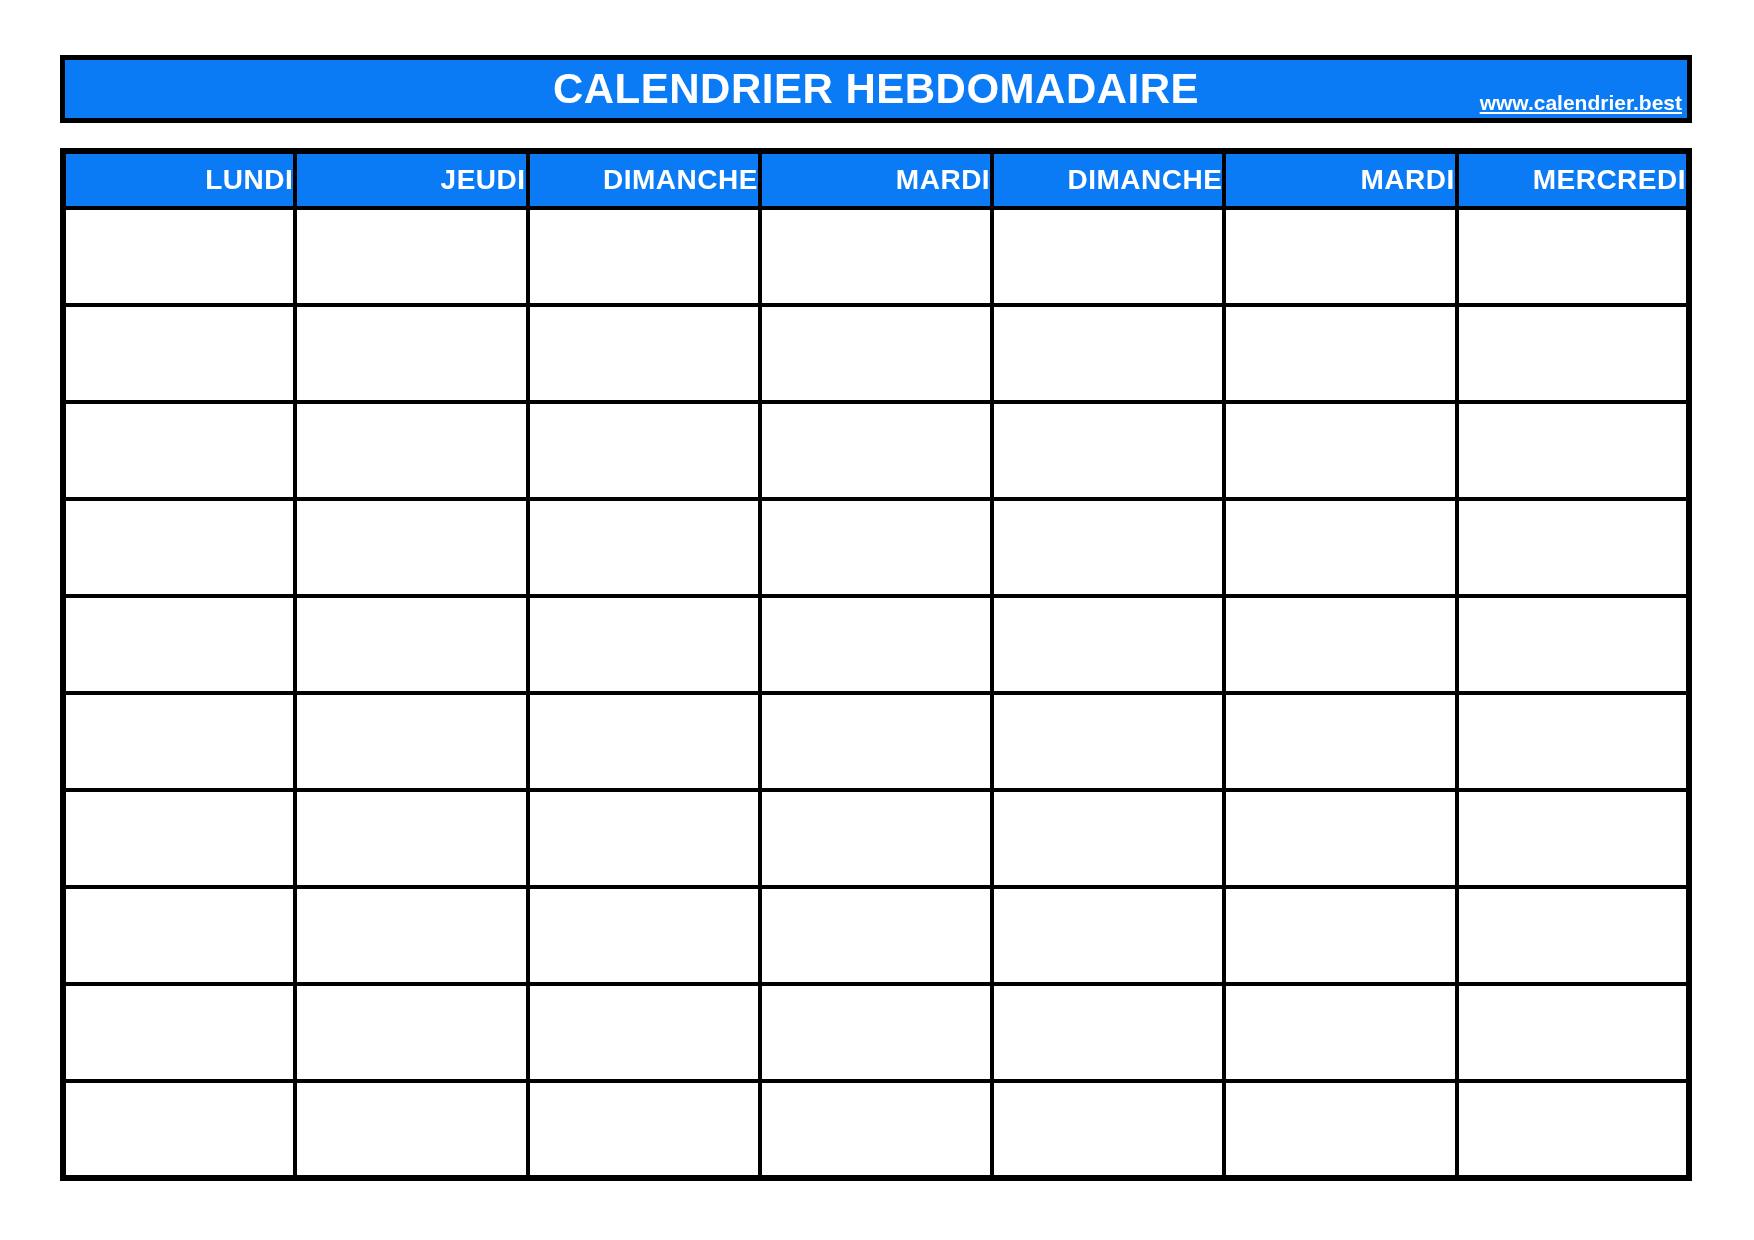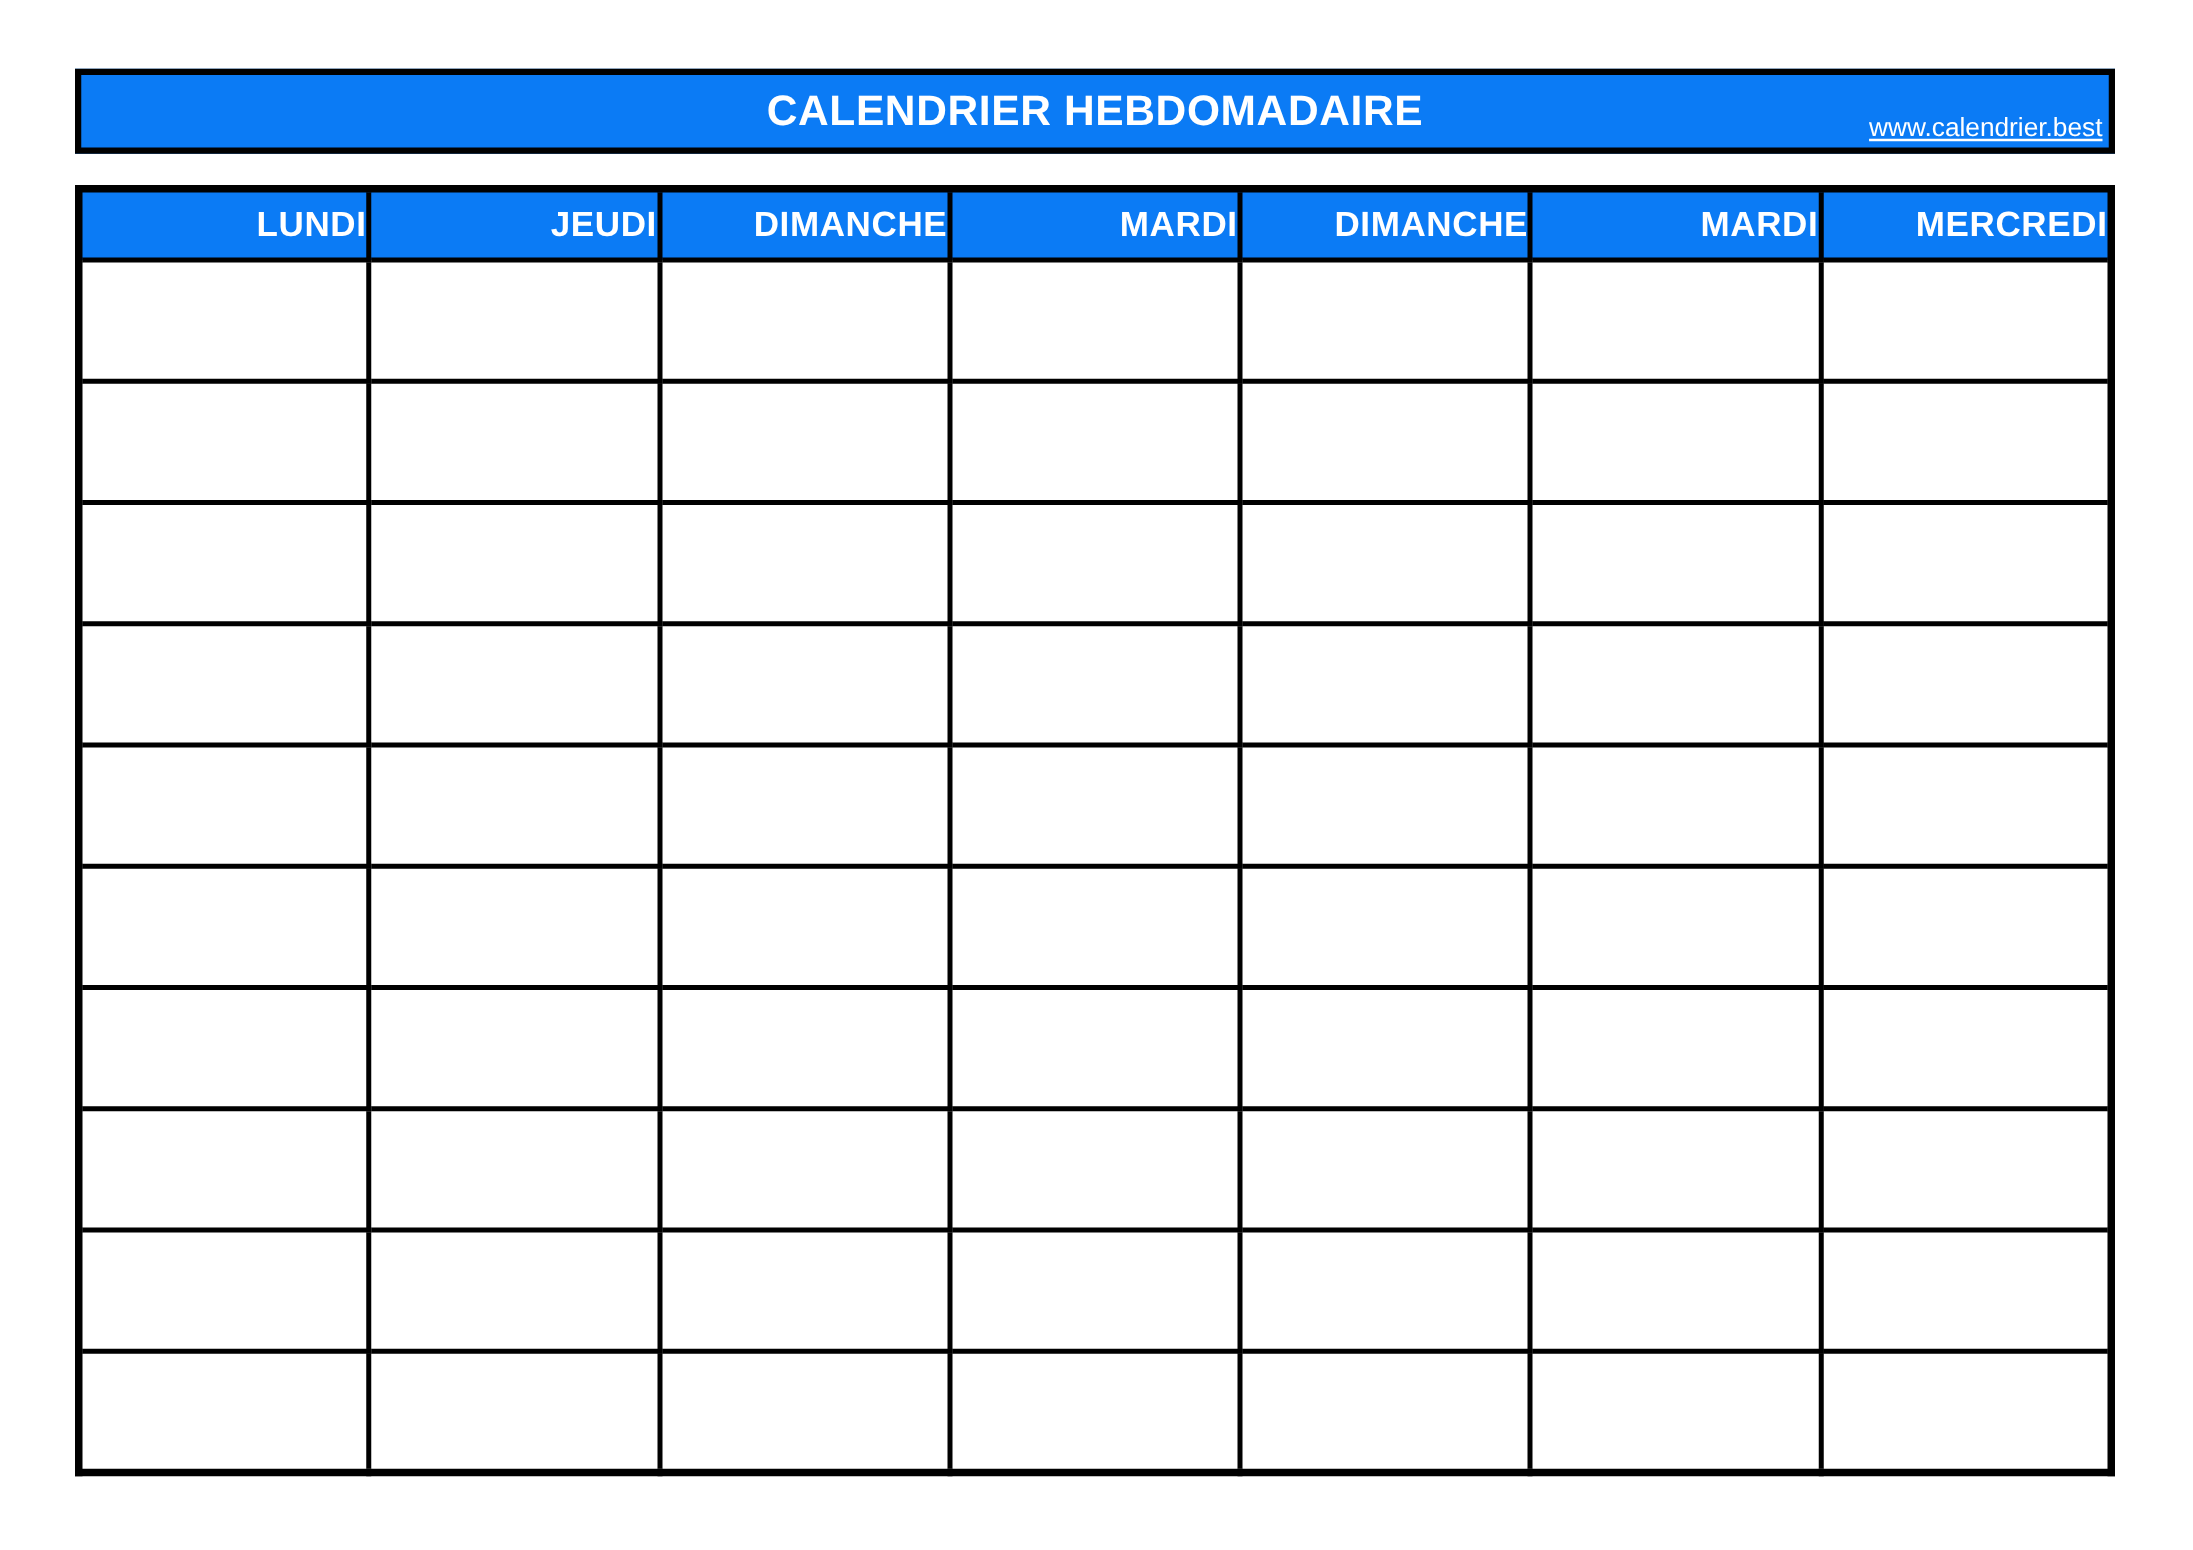--- a/index.html
+++ b/index.html
@@ -30,32 +30,32 @@
     width: 1632px;
     height: 68px;
     background: var(--accent);
     border: 5px solid var(--grid-black);
     display: flex;
     align-items: center;
     justify-content: center;
   }
   .banner-title {
     color: var(--text-white);
-    font-size: 34px;
+    font-size: 42px;
     font-weight: bold;
     letter-spacing: 0.5px;
     white-space: nowrap;
   }
   .banner-link {
     position: absolute;
     right: 5px;
     bottom: 3px;
     color: var(--text-white);
     font-size: 21px;
-    font-weight: normal;
+    font-weight: bold;
     text-decoration: underline;
     text-underline-offset: 2px;
     cursor: pointer;
     white-space: nowrap;
   }
   
   .calendar {
     position: absolute;
     left: 60px;
     top: 148px;

